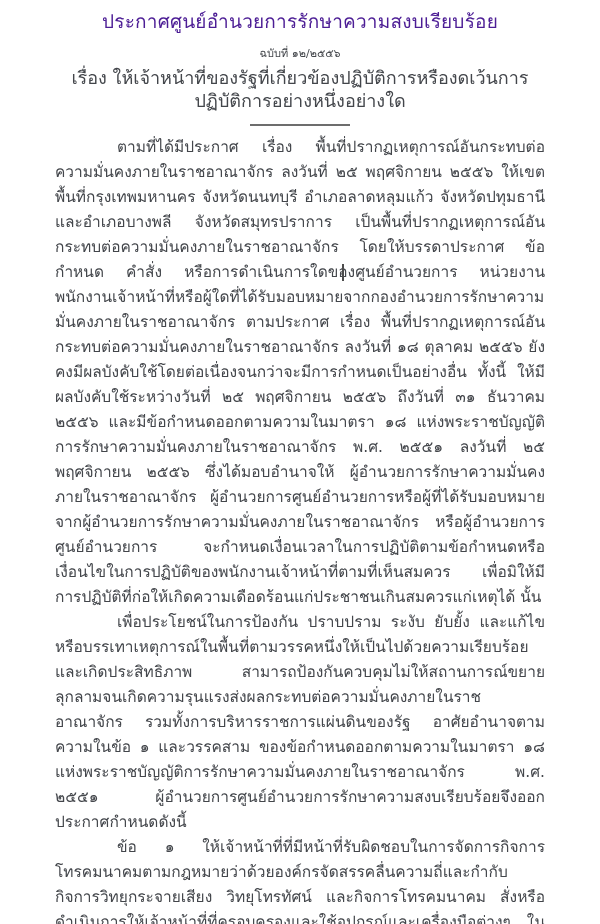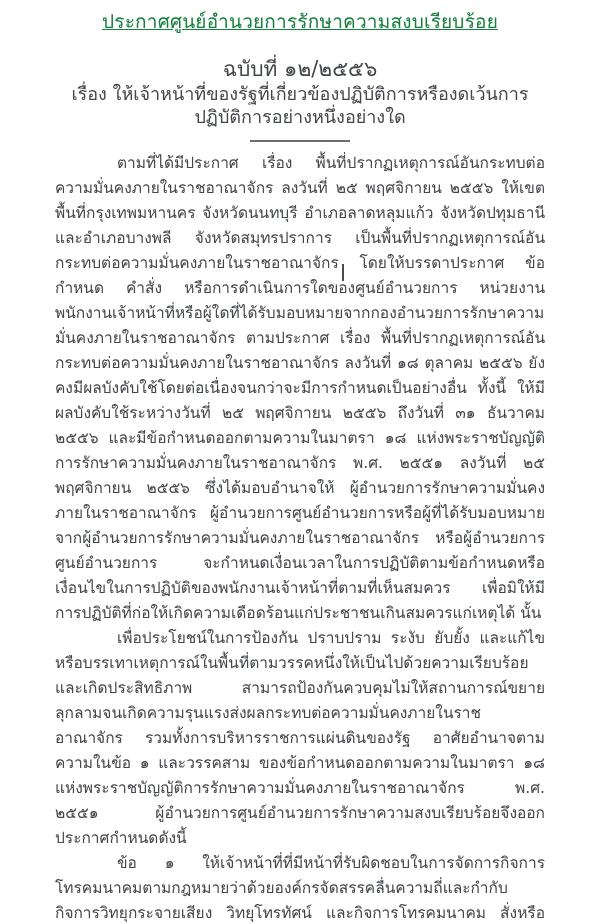--- a/index.html
+++ b/index.html
@@ -19,28 +19,27 @@
     box-sizing: border-box;
     width: 600px;
     height: 924px;
     padding: 7px 55px 0 55px;
     background: #ffffff;
   }
   .doc-header { text-align: center; }
   .doc-title {
     font-size: 19px;
     line-height: 29px;
-    color: #15803d;
+    color: #4c1d95;
     letter-spacing: 0.2px;
-    text-decoration: underline;
   }
   .doc-issue {
-    font-size: 21px;
+    font-size: 11px;
     line-height: 23px;
-    margin-top: 22px;
+    margin-top: 6px;
   }
   .doc-subject {
     font-size: 18px;
     line-height: 23px;
     margin-top: 1px;
   }
   .header-divider {
     width: 100px;
     height: 2px;
     background: #6d6d6d;

